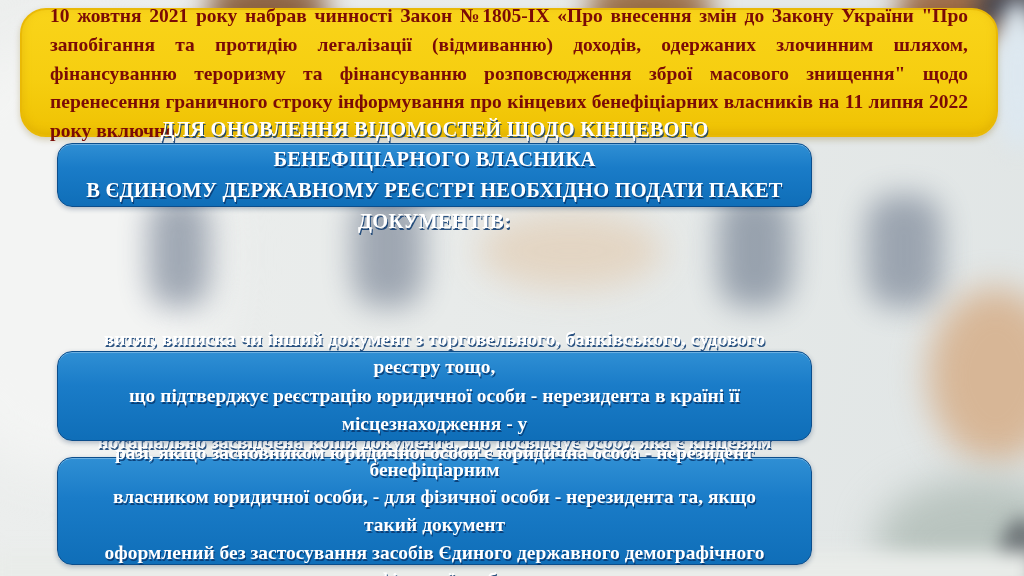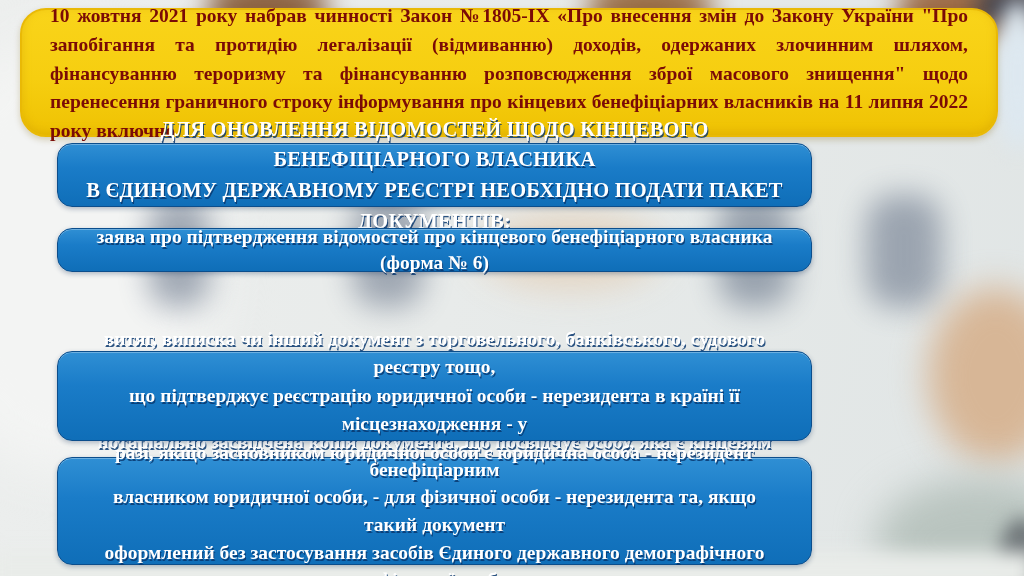--- a/index.html
+++ b/index.html
@@ -108,23 +108,20 @@
 
   <div class="banner">
     <p>10 жовтня 2021 року набрав чинності Закон №1805-IX «Про внесення змін до Закону України "Про запобігання та протидію легалізації (відмиванню) доходів, одержаних злочинним шляхом, фінансуванню тероризму та фінансуванню розповсюдження зброї масового знищення" щодо перенесення граничного строку інформування про кінцевих бенефіціарних власників на 11 липня 2022 року включно</p>
   </div>
 
   <div class="box box-heading">
     <p>ДЛЯ ОНОВЛЕННЯ ВІДОМОСТЕЙ ЩОДО КІНЦЕВОГО БЕНЕФІЦІАРНОГО ВЛАСНИКА
 В ЄДИНОМУ ДЕРЖАВНОМУ РЕЄСТРІ НЕОБХІДНО ПОДАТИ ПАКЕТ ДОКУМЕНТІВ:</p>
   </div>
 
-  <div class="box box-doc-1">
-    <p>заява про підтвердження відомостей про кінцевого бенефіціарного власника (форма № 6)</p>
-  </div>
 
 
   <div class="box box-doc-4">
     <p>нотаріально засвідчена копія документа, що посвідчує особу, яка є кінцевим бенефіціарним
 власником юридичної особи, - для фізичної особи - нерезидента та, якщо такий документ
 оформлений без застосування засобів Єдиного державного демографічного
 реєстру, - для фізичної особи - резидента</p>
   </div>
 
   <div class="box box-doc-3">

